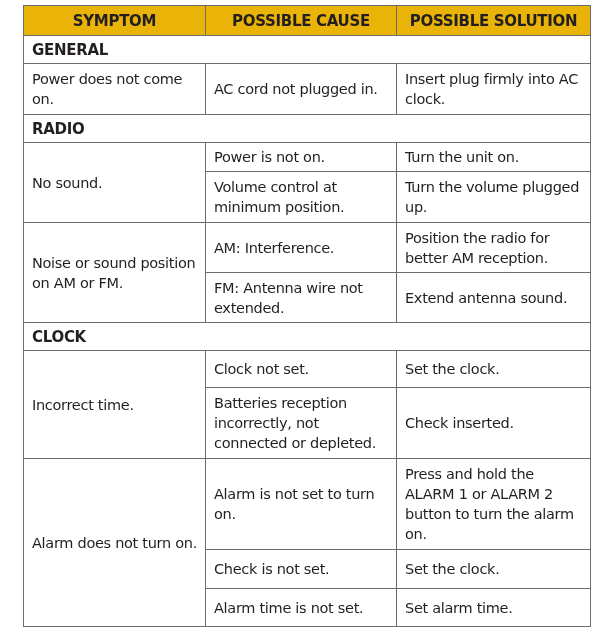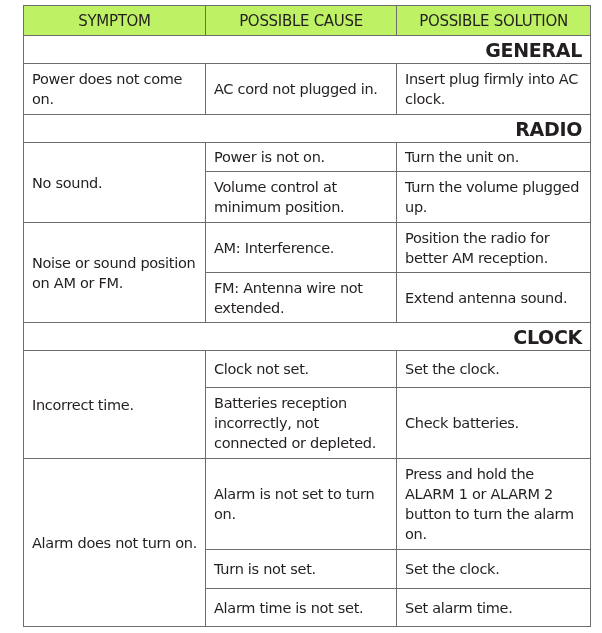--- a/index.html
+++ b/index.html
@@ -2,22 +2,22 @@
 <html><head>
 <meta charset="utf-8">
 <style>
   html, body { margin:0; padding:0; background:#ffffff; }
   body { width:602px; height:633px; position:relative; overflow:hidden;
          font-family:"DejaVu Sans", sans-serif; color:#231f20; }
   table { position:absolute; left:23px; top:5px; width:567px;
           border-collapse:collapse; table-layout:fixed; }
   td, th { border:1.6px solid #6d6d6d; padding:0 8px; vertical-align:middle;
            font-size:14.5px; line-height:20px; letter-spacing:-0.3px; }
-  th { background:#bef264; font-weight:normal; font-size:15px; height:29px; }
-  .section td { text-align:right; font-weight:bold; font-size:19px; height:27px; }
+  th { background:#eab308; font-weight:bold; font-size:15px; height:29px; }
+  .section td { text-align:left; font-weight:bold; font-size:15px; height:27px; }
 </style>
 </head>
 <body>
 
 <table>
   <colgroup>
       <col style="width:182px">
       <col style="width:191px">
       <col style="width:194px">
     </colgroup>
@@ -59,29 +59,29 @@
   <tr class="section">
     <td colspan="3">CLOCK</td>
   </tr>
   <tr style="height:37px">
     <td rowspan="2">Incorrect time.</td>
     <td>Clock not set.</td>
     <td>Set the clock.</td>
   </tr>
   <tr style="height:71px">
     <td>Batteries reception incorrectly, not connected or depleted.</td>
-    <td>Check batteries.</td>
+    <td>Check inserted.</td>
   </tr>
   <tr style="height:91px">
     <td rowspan="3">Alarm does not turn on.</td>
     <td>Alarm is not set to turn on.</td>
     <td>Press and hold the ALARM 1 or ALARM 2 button to turn the alarm on.</td>
   </tr>
   <tr style="height:39px">
-    <td>Turn is not set.</td>
+    <td>Check is not set.</td>
     <td>Set the clock.</td>
   </tr>
   <tr style="height:38px">
     <td>Alarm time is not set.</td>
     <td>Set alarm time.</td>
   </tr>
 </tbody>
   </table>
 
 </body></html>

